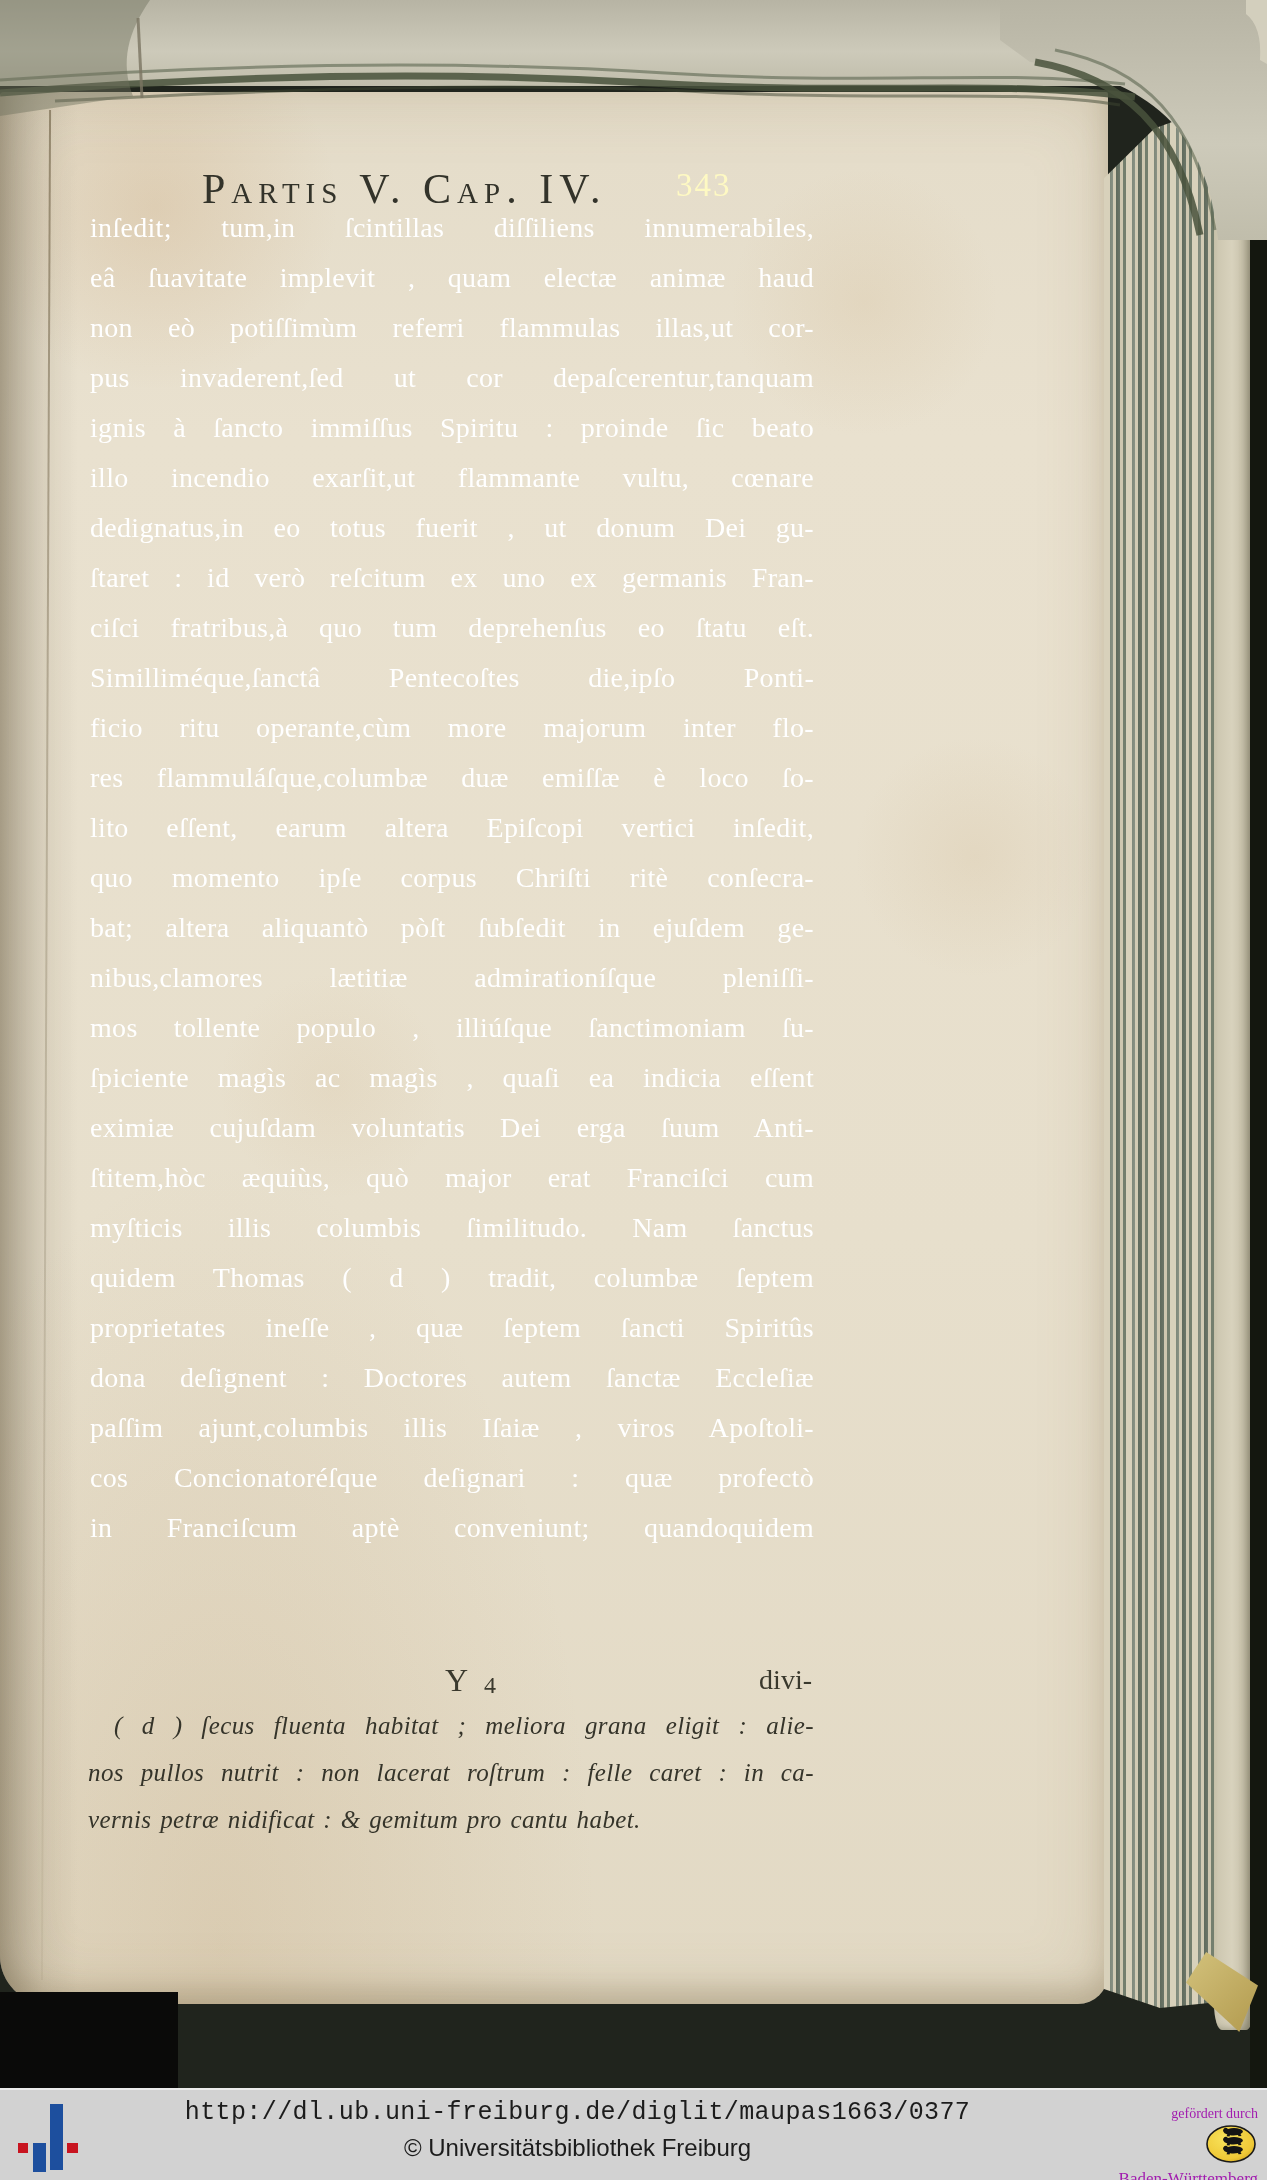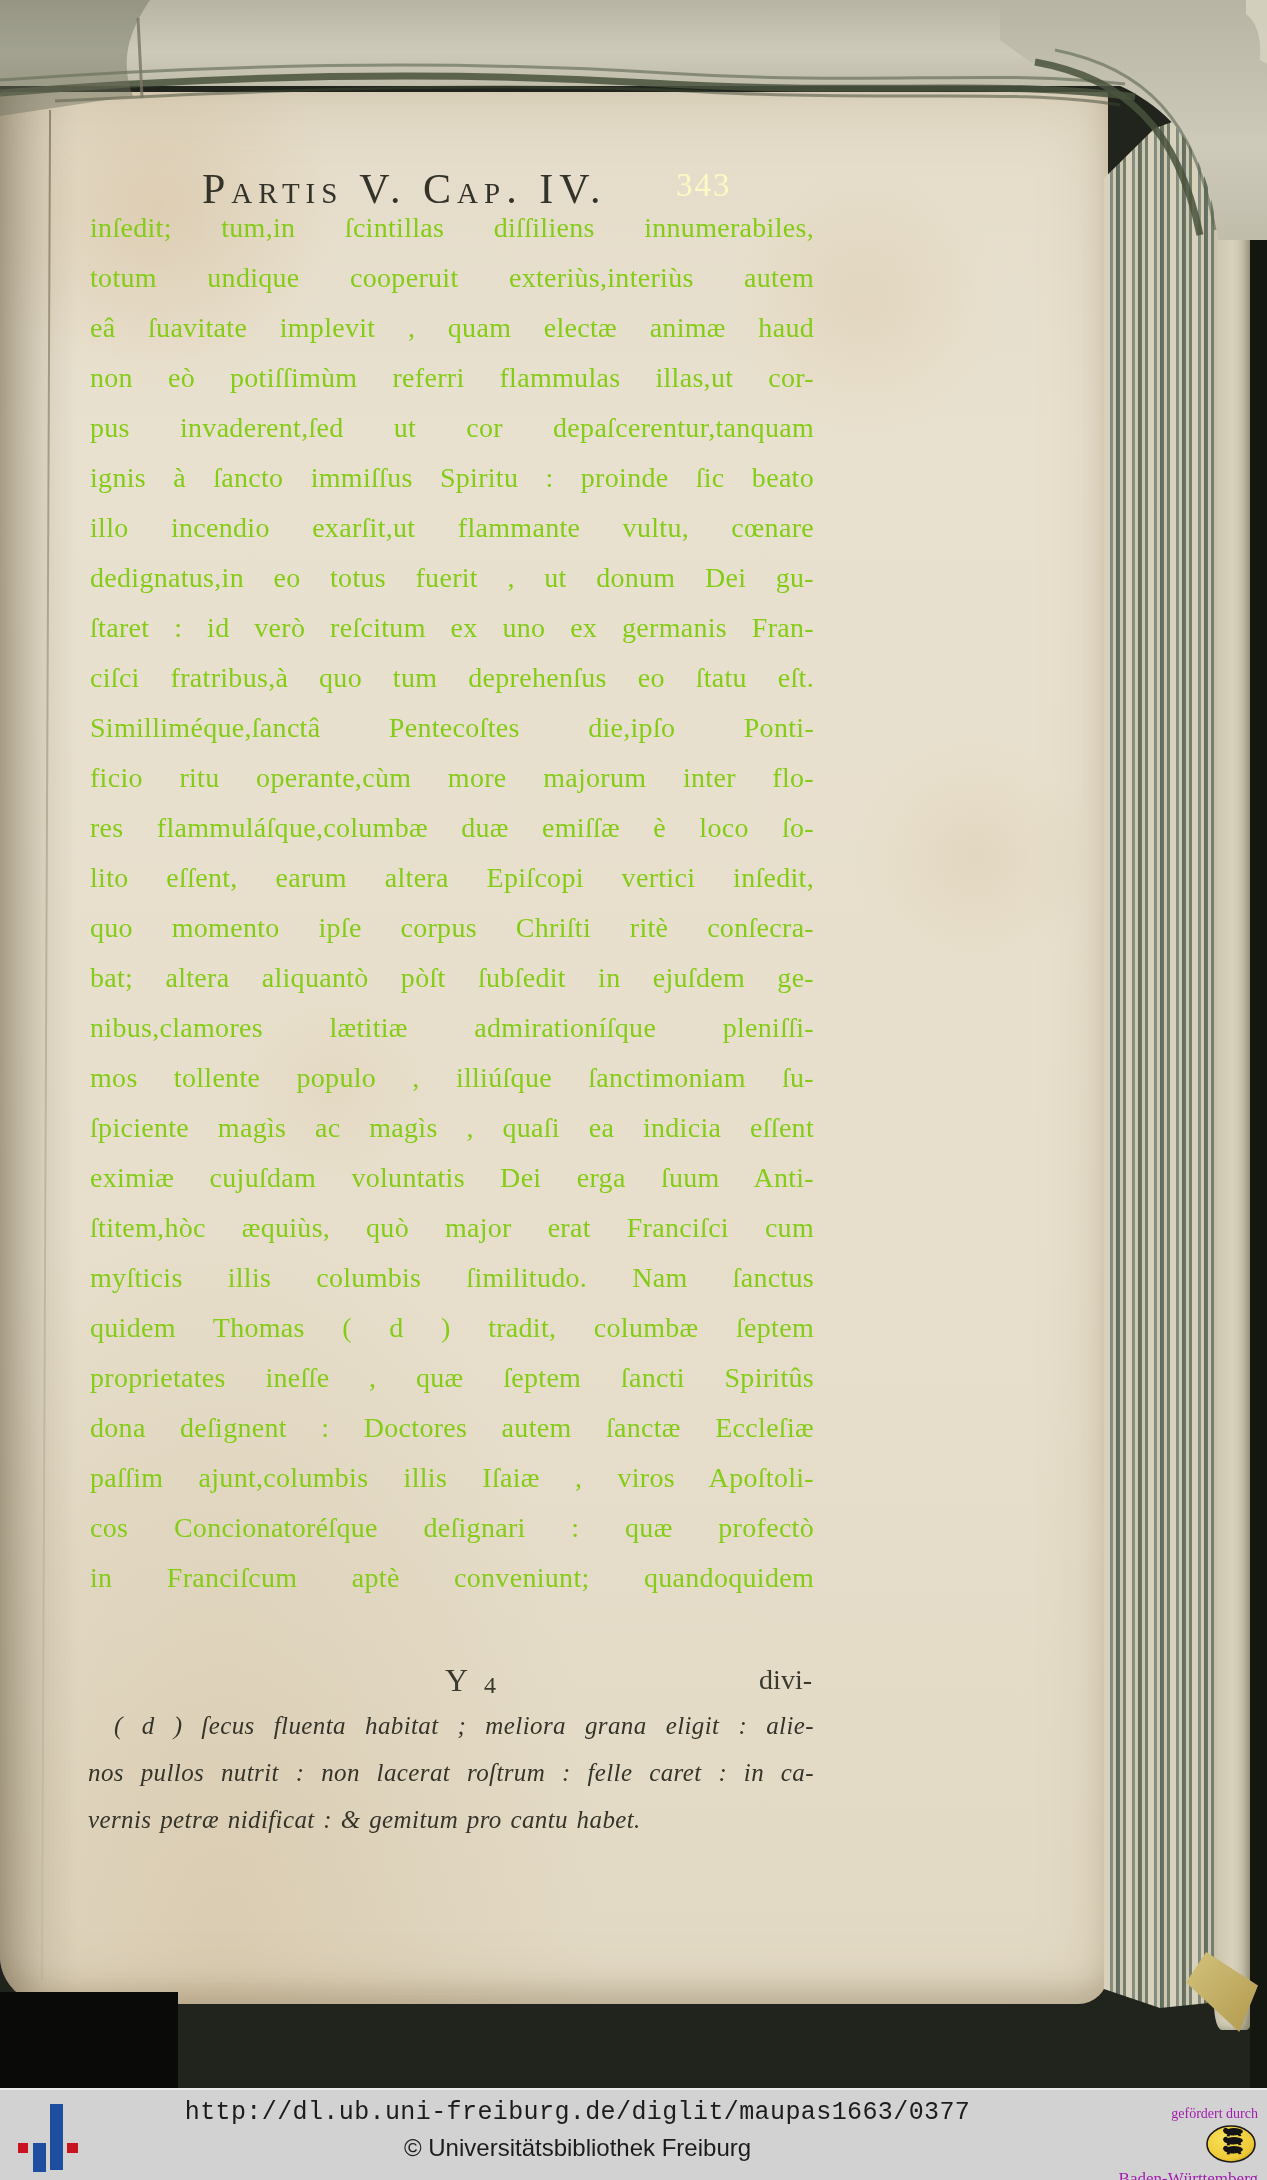--- a/index.html
+++ b/index.html
@@ -36,21 +36,21 @@
     background:linear-gradient(135deg,#d3c27c,#b29a4e);
     clip-path:polygon(28% 0,100% 42%,74% 100%,0 38%);}
   .vellum-svg{position:absolute;left:0;top:0;pointer-events:none;}
   
   .print{color:#38372b;}
   .header-line{position:absolute;left:90px;top:165px;width:724px;height:44px;}
   .running-title{position:absolute;left:112px;top:0;font-variant:small-caps;
     font-size:42px;letter-spacing:6px;color:#33332a;}
   .folio-number{position:absolute;left:586px;top:2px;font-size:33px;letter-spacing:2px;color:#fef9c3;}
   .body-block{position:absolute;left:90px;top:203px;width:724px;}
-  .bline{height:50px;line-height:50px;overflow:hidden;font-size:28px;color:#84cc16;
+  .bline{height:50px;line-height:50px;overflow:hidden;font-size:28px;color:#ffffff;
     text-align:justify;letter-spacing:.3px;word-spacing:2.5px;}
   .bline::after{content:"";display:inline-block;width:100%;height:0;}
   .signature-line{position:absolute;left:90px;top:1655px;width:724px;height:50px;line-height:50px;}
   .sig-center{position:absolute;left:355px;}
   .sig-letter{font-size:32px;color:#3a392d;}
   .sig-number{font-size:24px;color:#3a392d;margin-left:16px;position:relative;top:2px;}
   .catchword{position:absolute;right:2px;font-size:28px;color:#3a392d;}
   .footnote-block{position:absolute;left:88px;top:1702px;width:726px;font-style:italic;}
   .fline{height:47px;line-height:47px;overflow:hidden;font-size:25px;color:#35342a;
     text-align:justify;letter-spacing:.4px;word-spacing:2px;}
@@ -111,21 +111,20 @@
 
   <div class="print">
 
     <div class="header-line">
       <span class="running-title">Partis V. Cap. IV.</span>
       <span class="folio-number">343</span>
     </div>
 
     <div class="body-block">
       <div class="bline">inſedit; tum,in ſcintillas diſſiliens innumerabiles,</div>
-      <div class="bline">totum undique cooperuit exteriùs,interiùs autem</div>
       <div class="bline">eâ ſuavitate implevit , quam electæ animæ haud</div>
       <div class="bline">non eò potiſſimùm referri flammulas illas,ut cor-</div>
       <div class="bline">pus invaderent,ſed ut cor depaſcerentur,tanquam</div>
       <div class="bline">ignis à ſancto immiſſus Spiritu : proinde ſic beato</div>
       <div class="bline">illo incendio exarſit,ut flammante vultu, cœnare</div>
       <div class="bline">dedignatus,in eo totus fuerit , ut donum Dei gu-</div>
       <div class="bline">ſtaret : id verò reſcitum ex uno ex germanis Fran-</div>
       <div class="bline">ciſci fratribus,à quo tum deprehenſus eo ſtatu eſt.</div>
       <div class="bline">Similliméque,ſanctâ Pentecoſtes die,ipſo Ponti-</div>
       <div class="bline">ficio ritu operante,cùm more majorum  inter flo-</div>

